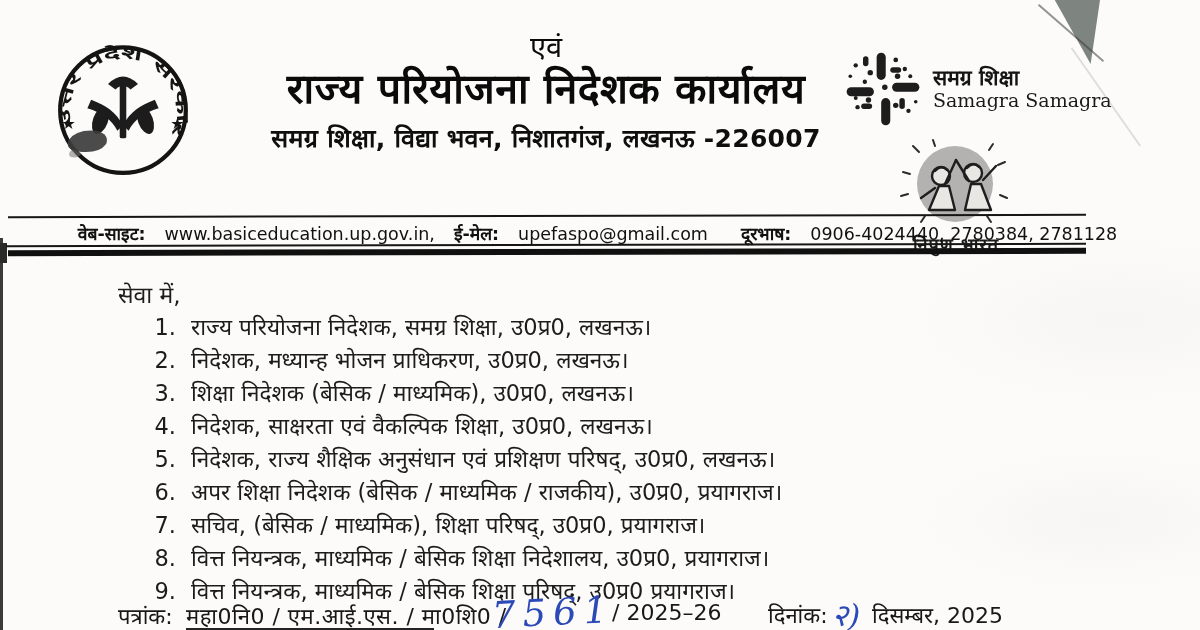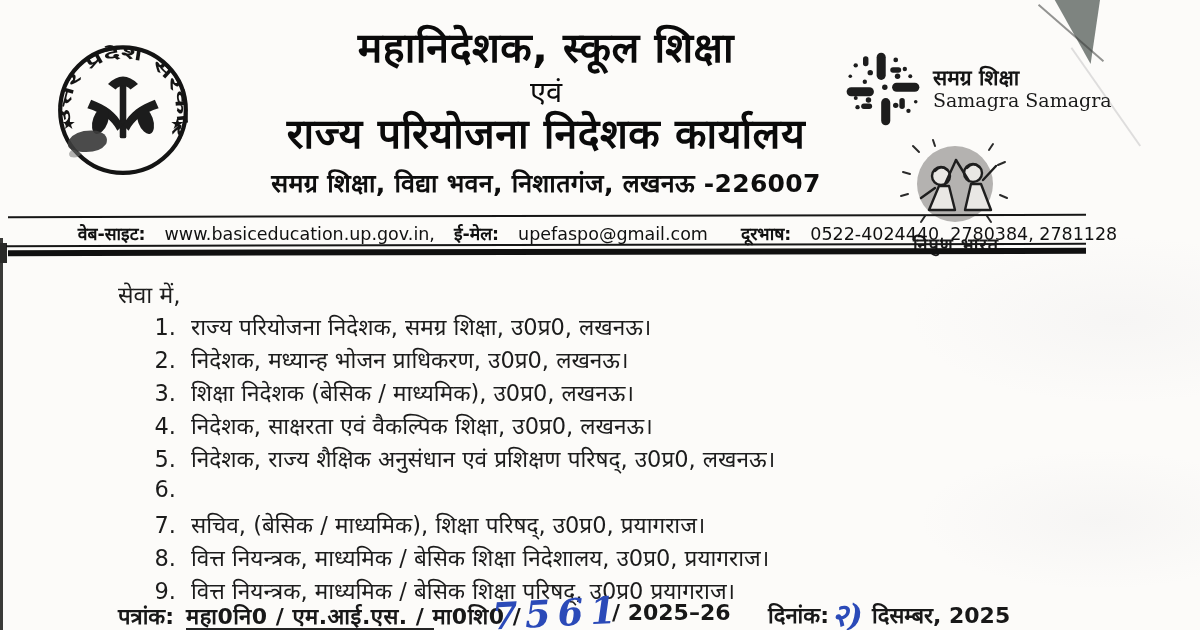--- a/index.html
+++ b/index.html
@@ -56,21 +56,21 @@
   }
   .left-edge-line{position:absolute;left:0;top:238px;width:3px;height:392px;background:#3a3a38;}
   .left-edge-dark{position:absolute;left:0;top:243px;width:7px;height:20px;background:#2a2a28;}
   
   .salutation{position:absolute;left:118px;top:278px;font-size:23px;color:#1c1c1c;}
   .recipients{position:absolute;left:150px;top:311px;width:900px;}
   .recipient-row{display:flex;height:33px;align-items:baseline;font-size:22.5px;color:#1c1c1c;}
   .recipient-num{width:26px;text-align:right;margin-right:15px;flex:none;}
   .recipient-text{white-space:nowrap;}
   
-  .footer-line{position:absolute;left:0;top:597px;width:1033px;height:33px;font-size:22px;color:#181818;font-weight:bold;}
+  .footer-line{position:absolute;left:0;top:597px;width:1033px;height:33px;font-size:22px;color:#181818;}
   .footer-line span{position:absolute;white-space:nowrap;}
   .ref-label{left:118px;top:3px;}
   .ref-prefix{left:186px;top:3px;letter-spacing:0.5px;}
   .ref-underline{position:absolute;left:186px;top:31px;width:248px;height:2.5px;background:#242424;}
   .handwriting{
     color:#2b4ab8;font-family:"DejaVu Serif","Liberation Serif",serif;font-style:italic;
   }
   .ref-handwritten{left:492px;top:-6px;font-size:37px;letter-spacing:7px;transform:rotate(-3deg);}
   .ref-suffix{left:612px;top:3px;}
   .date-label{left:768px;top:2px;}
@@ -100,21 +100,20 @@
       <ellipse cx="104" cy="95" rx="8" ry="15" transform="rotate(-20 104 95)"></ellipse>
     </g>
 
     <g>
       <path d="M52,106 q-22,-2 -30,10 q-4,10 10,12 q22,3 30,-8 q4,-10 -10,-14 Z" fill="#3c3c3c" opacity="0.92"></path>
       <path d="M26,126 q-6,4 -2,8 q8,2 12,-4 Z" fill="#777" opacity="0.55"></path>
     </g>
   </svg>
 
   <div class="header-block">
-    <div class="title1">महानिदेशक, स्कूल शिक्षा</div>
     <div class="title2">एवं</div>
     <div class="title3">राज्य परियोजना निदेशक कार्यालय</div>
     <div class="address">समग्र शिक्षा, विद्या भवन, निशातगंज, लखनऊ -226007</div>
   </div>
 
   <div class="samagra">
     <svg width="80" height="82" viewBox="0 0 88 88">
       <g fill="#1d1d1d">
         <rect x="37" y="4" width="10" height="30" rx="5"></rect>
         <rect x="54" y="37" width="30" height="10" rx="5"></rect>
@@ -186,21 +185,21 @@
   <div class="left-edge-dark"></div>
 
   <div class="rule rule-top"></div>
 
   <div class="contact-row">
     <span class="contact-label">वेब-साइट:</span>
     <span>www.basiceducation.up.gov.in,</span>
     <span class="contact-label">ई-मेल:</span>
     <span>upefaspo@gmail.com</span>
     <span class="contact-label phone-label">दूरभाष:</span>
-    <span>0522-4024440, 2780384, 2781128</span>
+    <span>0906-4024440, 2780384, 2781128</span>
   </div>
 
   <div class="rule rule-mid-thin"></div>
   <div class="rule rule-mid-thick"></div>
 
   <div class="salutation">सेवा में,</div>
 
   <div class="recipients">
     <div class="recipient-row">
       <span class="recipient-num">1.</span>
@@ -217,20 +216,21 @@
     <div class="recipient-row">
       <span class="recipient-num">4.</span>
       <span class="recipient-text">निदेशक, साक्षरता एवं वैकल्पिक शिक्षा, उ0प्र0, लखनऊ।</span>
     </div>
     <div class="recipient-row">
       <span class="recipient-num">5.</span>
       <span class="recipient-text">निदेशक, राज्य शैक्षिक अनुसंधान एवं प्रशिक्षण परिषद्, उ0प्र0, लखनऊ।</span>
     </div>
     <div class="recipient-row">
       <span class="recipient-num">6.</span>
+      <span class="recipient-text">अपर शिक्षा निदेशक (बेसिक / माध्यमिक / राजकीय), उ0प्र0, प्रयागराज।</span>
     </div>
     <div class="recipient-row">
       <span class="recipient-num">7.</span>
       <span class="recipient-text">सचिव, (बेसिक / माध्यमिक), शिक्षा परिषद्, उ0प्र0, प्रयागराज।</span>
     </div>
     <div class="recipient-row">
       <span class="recipient-num">8.</span>
       <span class="recipient-text">वित्त नियन्त्रक, माध्यमिक / बेसिक शिक्षा निदेशालय, उ0प्र0, प्रयागराज।</span>
     </div>
     <div class="recipient-row">

